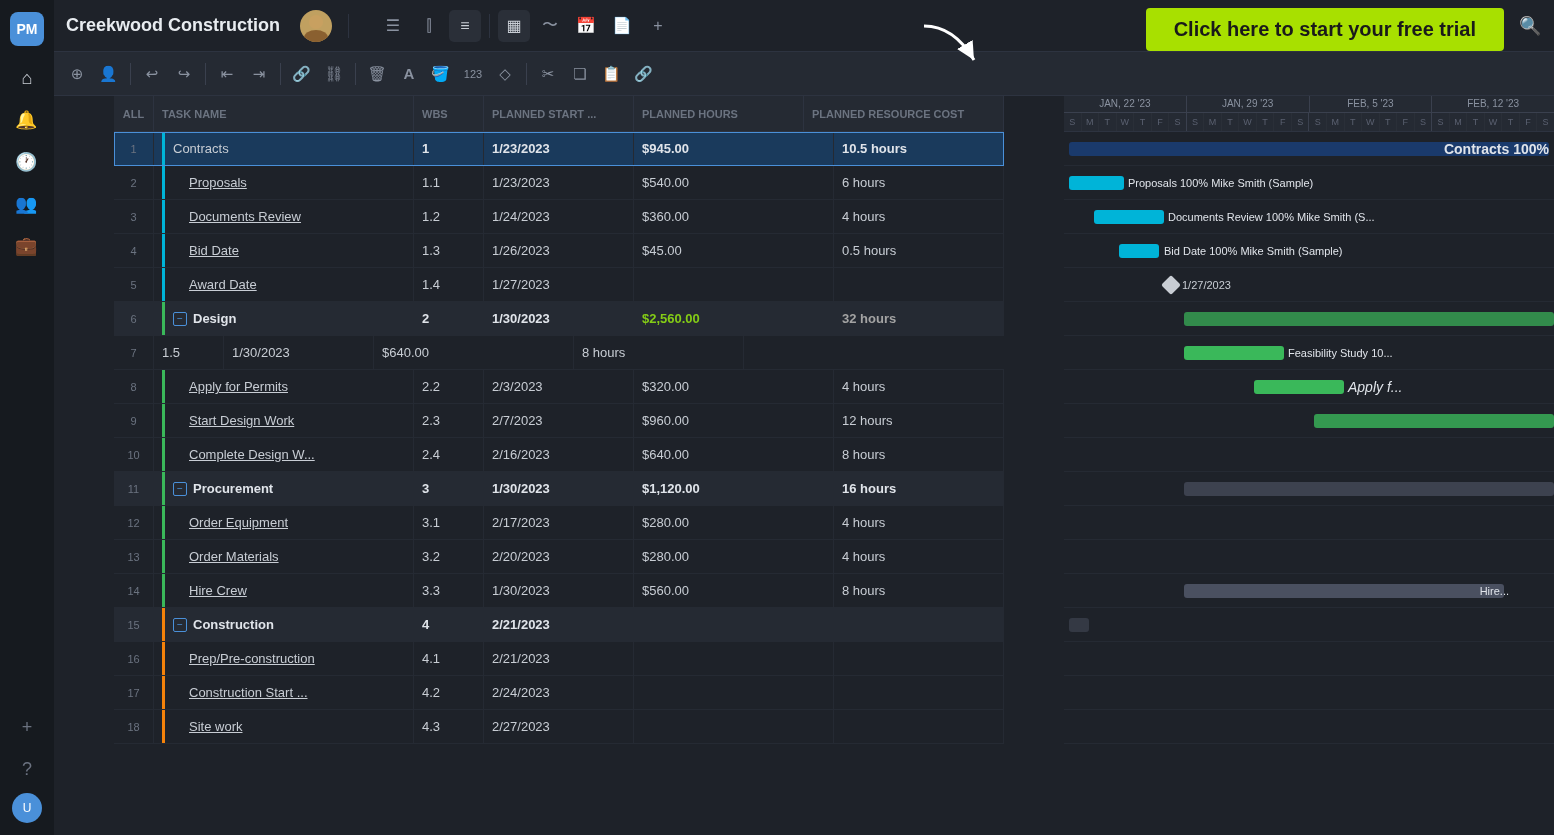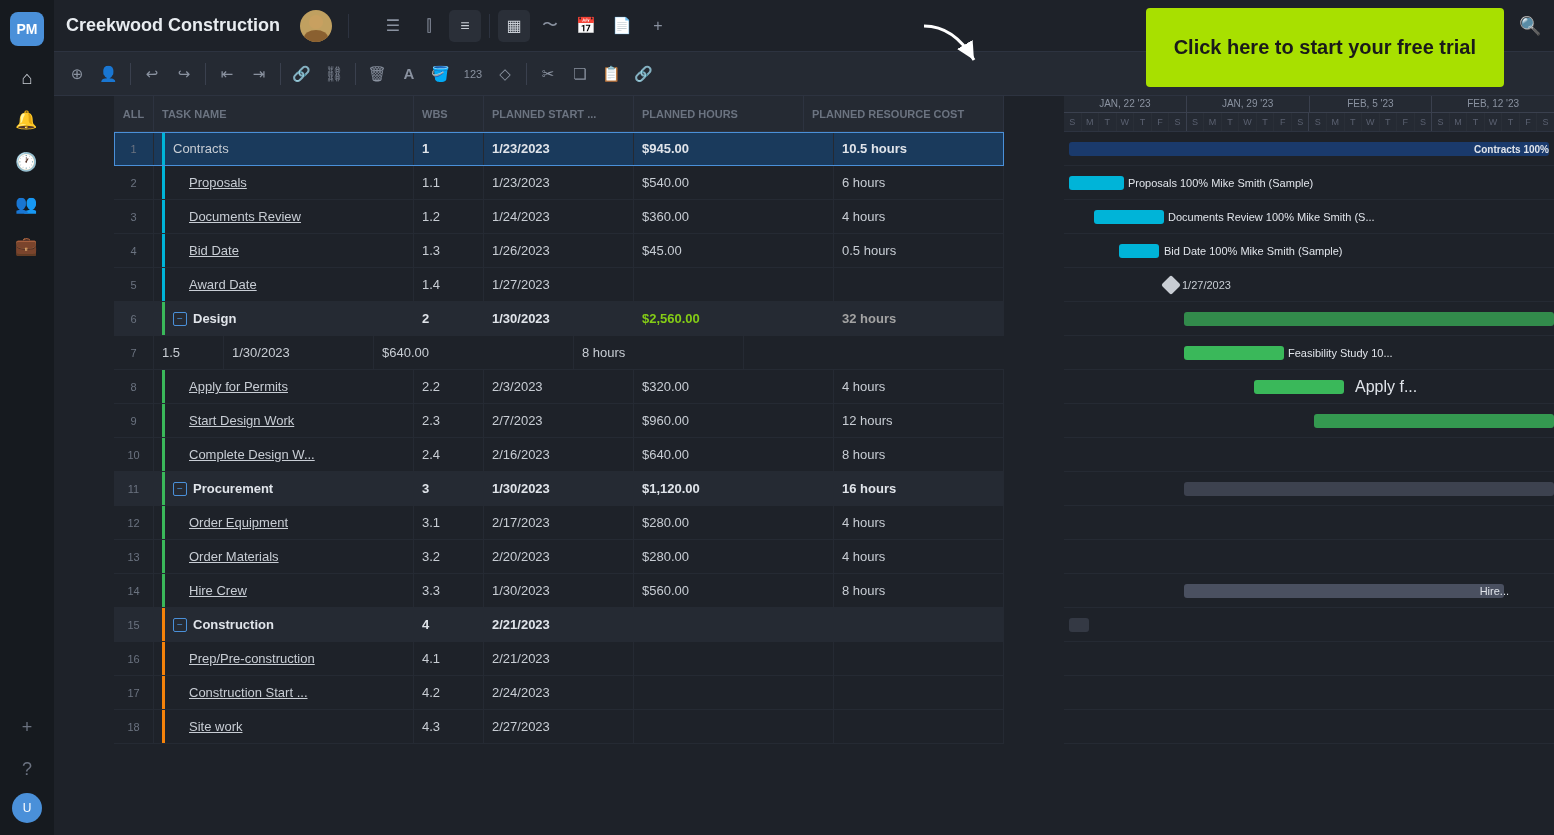--- a/index.html
+++ b/index.html
@@ -117,21 +117,21 @@
 
     
     .cta-banner {
       position: absolute;
       right: 50px;
       top: 8px;
       background: #a8e000;
       color: #1a1a1a;
       font-size: 20px;
       font-weight: 700;
-      padding: 28px 28px;
+      padding: 10px 28px;
       border-radius: 4px;
       cursor: pointer;
       white-space: nowrap;
       z-index: 200;
     }
     
     .arrow-overlay {
       position: absolute;
       top: 0; left: 0;
       width: 100%; height: 100%;
@@ -659,21 +659,21 @@
         </div>
       </div>
 
       <div class="gantt-body" style="position:relative;overflow:hidden;">
         <style>
           .gr { height:34px; border-bottom:1px solid #252a33; position:relative; }
         </style>
 
         <div class="gr">
           <div style="position:absolute;left:5px;right:5px;height:14px;top:50%;transform:translateY(-50%);background:#1a3a6c;border-radius:3px;"></div>
-          <span style="position:absolute;right:5px;top:50%;transform:translateY(-50%);font-size:10px;color:#e0e4ea;font-weight:600;white-space:nowrap;">Contracts 100%</span>
+          <span style="position:absolute;right:5px;top:50%;transform:translateY(-50%);font-size:14px;color:#e0e4ea;font-weight:600;white-space:nowrap;">Contracts 100%</span>
         </div>
 
         <div class="gr">
           <div style="position:absolute;left:5px;width:55px;height:14px;top:50%;transform:translateY(-50%);background:#00b4d8;border-radius:3px;"></div>
           <span style="position:absolute;left:64px;top:50%;transform:translateY(-50%);font-size:11px;color:#e0e4ea;white-space:nowrap;">Proposals 100% Mike Smith (Sample)</span>
         </div>
 
         <div class="gr">
           <div style="position:absolute;left:30px;width:70px;height:14px;top:50%;transform:translateY(-50%);background:#00b4d8;border-radius:3px;"></div>
           <span style="position:absolute;left:104px;top:50%;transform:translateY(-50%);font-size:11px;color:#e0e4ea;white-space:nowrap;">Documents Review 100% Mike Smith (S...</span>
@@ -693,21 +693,21 @@
           <div style="position:absolute;left:120px;right:0;height:14px;top:50%;transform:translateY(-50%);background:#3ab85a;border-radius:3px;opacity:0.7;"></div>
         </div>
 
         <div class="gr">
           <div style="position:absolute;left:120px;width:100px;height:14px;top:50%;transform:translateY(-50%);background:#3ab85a;border-radius:3px;"></div>
           <span style="position:absolute;left:224px;top:50%;transform:translateY(-50%);font-size:11px;color:#e0e4ea;white-space:nowrap;">Feasibility Study 10...</span>
         </div>
 
         <div class="gr">
           <div style="position:absolute;left:190px;width:90px;height:14px;top:50%;transform:translateY(-50%);background:#3ab85a;border-radius:3px;"></div>
-          <span style="position:absolute;left:291px;top:50%;transform:translateY(-50%);font-size:16px;color:#e0e4ea;white-space:nowrap;">Apply f...</span>
+          <span style="position:absolute;left:284px;top:50%;transform:translateY(-50%);font-size:14px;color:#e0e4ea;white-space:nowrap;font-style:italic;">Apply f...</span>
         </div>
 
         <div class="gr">
           <div style="position:absolute;left:250px;right:0;height:14px;top:50%;transform:translateY(-50%);background:#3ab85a;border-radius:3px;opacity:0.8;"></div>
         </div>
 
         <div class="gr">
         </div>
 
         <div class="gr">

